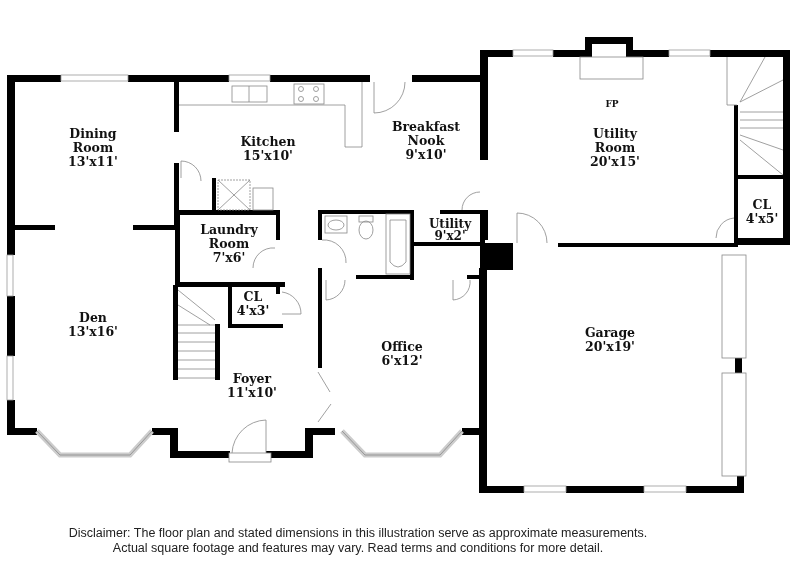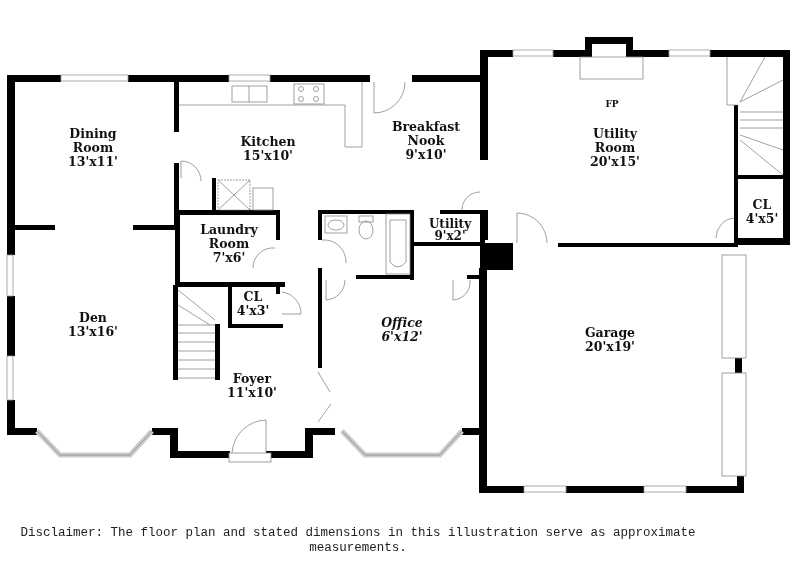--- a/index.html
+++ b/index.html
@@ -7,21 +7,21 @@
   #plan { position: absolute; left: 0; top: 0; width: 800px; height: 520px; }
   .wall { fill: #000; }
   .thin { stroke: #888; stroke-width: 0.8; fill: none; }
   .thinfill { stroke: #888; stroke-width: 0.8; fill: #fff; }
   .win { fill: #fff; stroke: #999; stroke-width: 0.8; }
   .winline { stroke: #bbb; stroke-width: 0.8; fill: none; }
   .label { position: absolute; text-align: center; font-family: "DejaVu Serif", serif; font-weight: bold; font-size: 12.5px; line-height: 14px; color: #111; transform: translateX(-50%); white-space: nowrap; }
   .label .dim { display: block; }
   .label.small { font-size: 12px; line-height: 12px; }
   .label.tiny { font-size: 9px; line-height: 10px; margin-top: 36px; }
-  #disclaimer { position: absolute; left: 0; top: 526px; width: 716px; text-align: center; font-family: Liberation Mono, monospace; font-size: 12.5px; line-height: 15px; color: #222; }
+  #disclaimer { position: absolute; left: 0; top: 526px; width: 716px; text-align: center; font-family: Liberation Sans, sans-serif; font-size: 12.5px; line-height: 15px; color: #222; }
 </style>
 </head>
 <body>
 
 <svg id="plan" viewBox="0 0 800 520" xmlns="http://www.w3.org/2000/svg">
 
   <g>
 
     <rect class="wall" x="7" y="75" width="54" height="7"></rect>
     <rect class="wall" x="128" y="75" width="101" height="7"></rect>
@@ -233,31 +233,32 @@
   <span class="dim">9'x2'</span>
 </div>
 <div class="label" style="left:253px; top:290px;">
   <span class="dim">CL</span>
   <span class="dim">4'x3'</span>
 </div>
 <div class="label" style="left:93px; top:311px;">
   <span class="dim">Den</span>
   <span class="dim">13'x16'</span>
 </div>
-<div class="label" style="left:402px; top:316px;font-style:italic;">
+<div class="label" style="left:402px; top:340px;">
   <span class="dim">Office</span>
   <span class="dim">6'x12'</span>
 </div>
 <div class="label" style="left:610px; top:326px;">
   <span class="dim">Garage</span>
   <span class="dim">20'x19'</span>
 </div>
 <div class="label" style="left:252px; top:372px;">
   <span class="dim">Foyer</span>
   <span class="dim">11'x10'</span>
 </div>
 <div class="label tiny" style="left:612px; top:63px;">
   <span>FP</span>
 </div>
 
 <div id="disclaimer">
   <div>Disclaimer: The floor plan and stated dimensions in this illustration serve as approximate measurements.</div>
+  <div>Actual square footage and features may vary. Read terms and conditions for more detail.</div>
 </div>
 
 </body></html>

